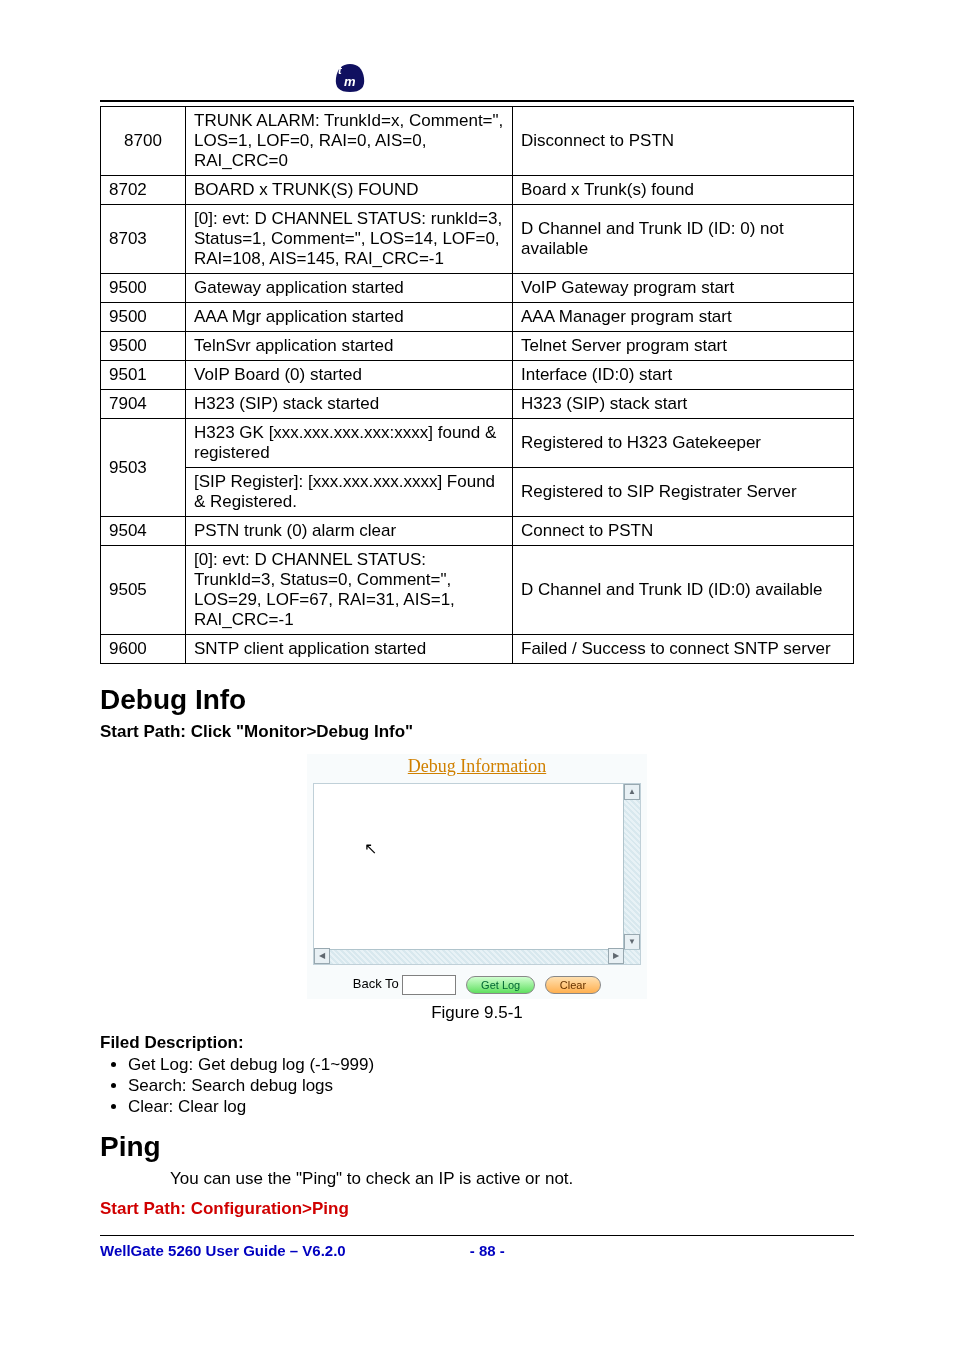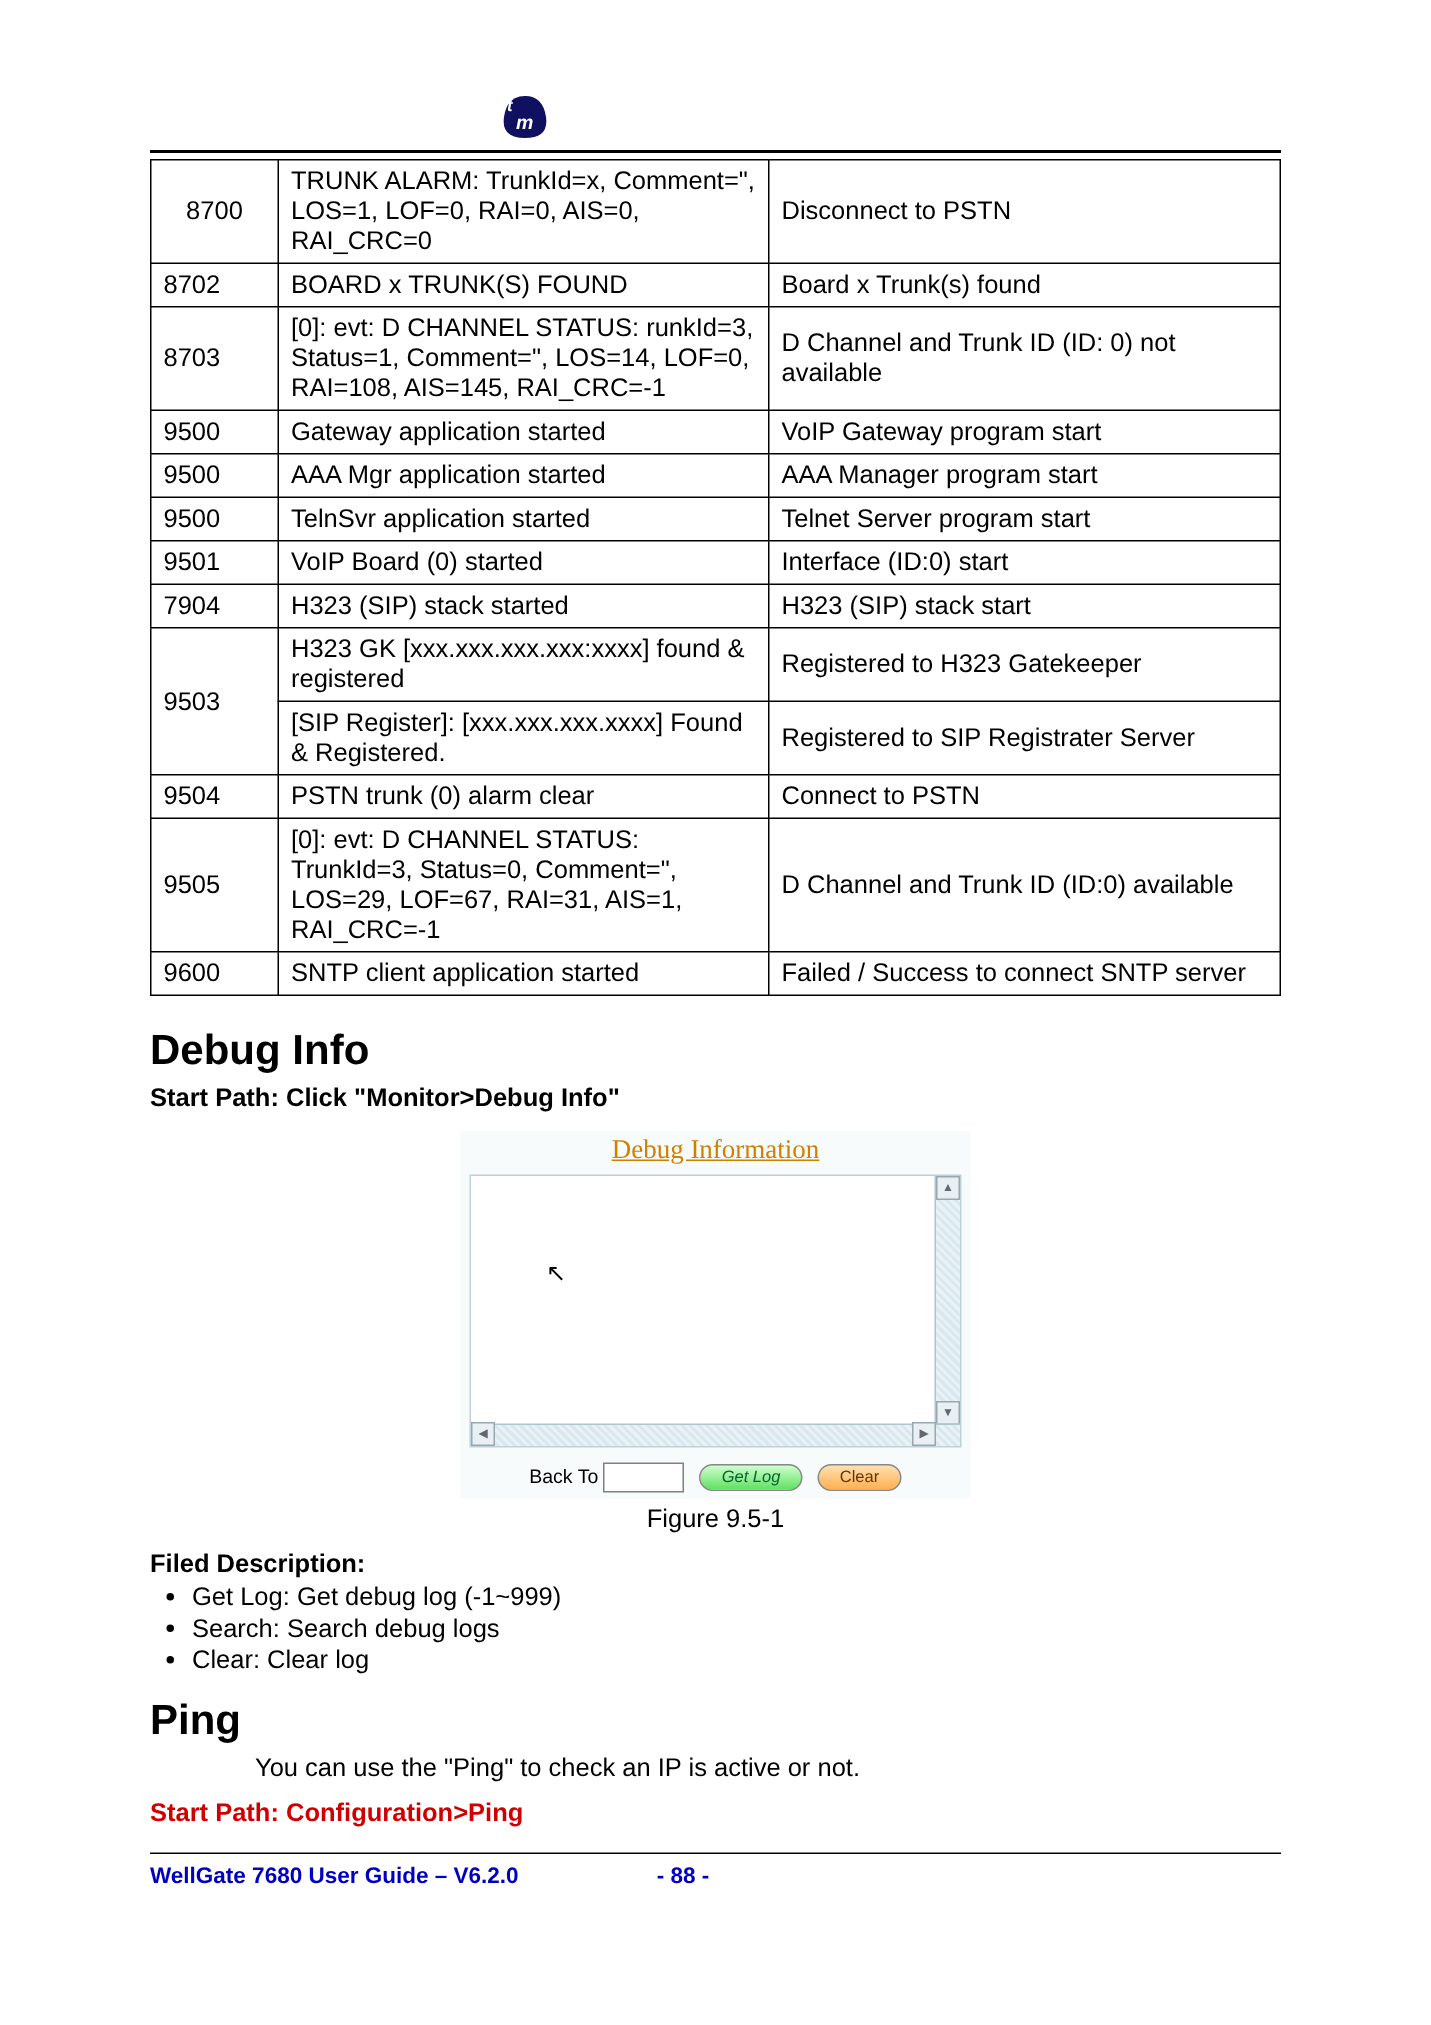--- a/index.html
+++ b/index.html
@@ -118,21 +118,21 @@
   }
   .pill-btn {
     display: inline-block;
     border-radius: 10px;
     font-size: 11px;
     padding: 2px 14px;
     vertical-align: middle;
     border: 1px solid #888;
     margin-left: 6px;
   }
-  .btn-green { background: linear-gradient(#d0ffd0,#60e060); color:#063;font-style:italic; }
+  .btn-green { background: linear-gradient(#d0ffd0,#60e060); color:#063; }
   .btn-orange { background: linear-gradient(#ffe0b0,#ffb050); color:#630; }
   .figure-caption {
     text-align: center;
     font-size: 17px;
     margin: 2px 0 10px 0;
   }
   .filed-desc {
     font-size: 17px;
     font-weight: bold;
     margin: 0;
@@ -154,21 +154,21 @@
     margin-top: 4px;
     padding-top: 6px;
   }
   .footer {
     font-size: 15px;
     color: #0000c0;
     font-weight: bold;
   }
   .footer .pg {
     display: inline-block;
-    margin-left: 88px;
+    margin-left: 120px;
   }
 </style>
 </head>
 <body>
 
 <div class="page">
 
   <div class="header-line">
     <svg class="logo" viewBox="0 0 40 36">
       <path d="M20 4 Q8 4 6 18 Q4 32 20 32 Q36 32 34 18 Q32 4 20 4 Z" fill="#101060"></path>
@@ -277,18 +277,18 @@
     <li>Search: Search debug logs</li>
     <li>Clear: Clear log</li>
   </ul>
 
   <h2 class="section">Ping</h2>
   <div class="ping-text">You can use the "Ping" to check an IP is active or not.</div>
   <div class="start-path-red">Start Path: Configuration&gt;Ping</div>
 
   <div class="footer-rule">
     <span class="footer">
-      <span>WellGate 7680 User Guide – V6.2.0</span>
+      <span>WellGate 5260 User Guide – V6.2.0</span>
       <span class="pg">- 88 -</span>
     </span>
   </div>
 
 </div>
 
 </body></html>

